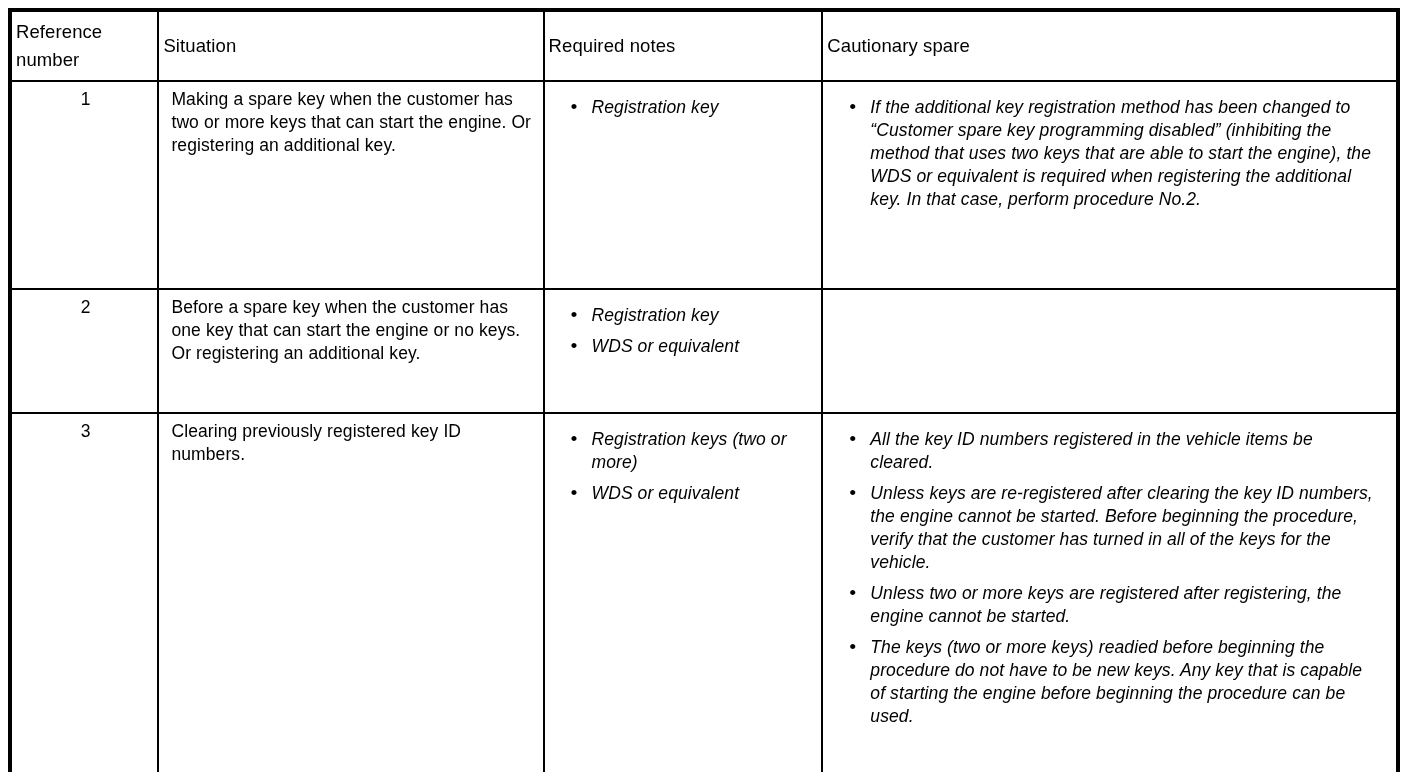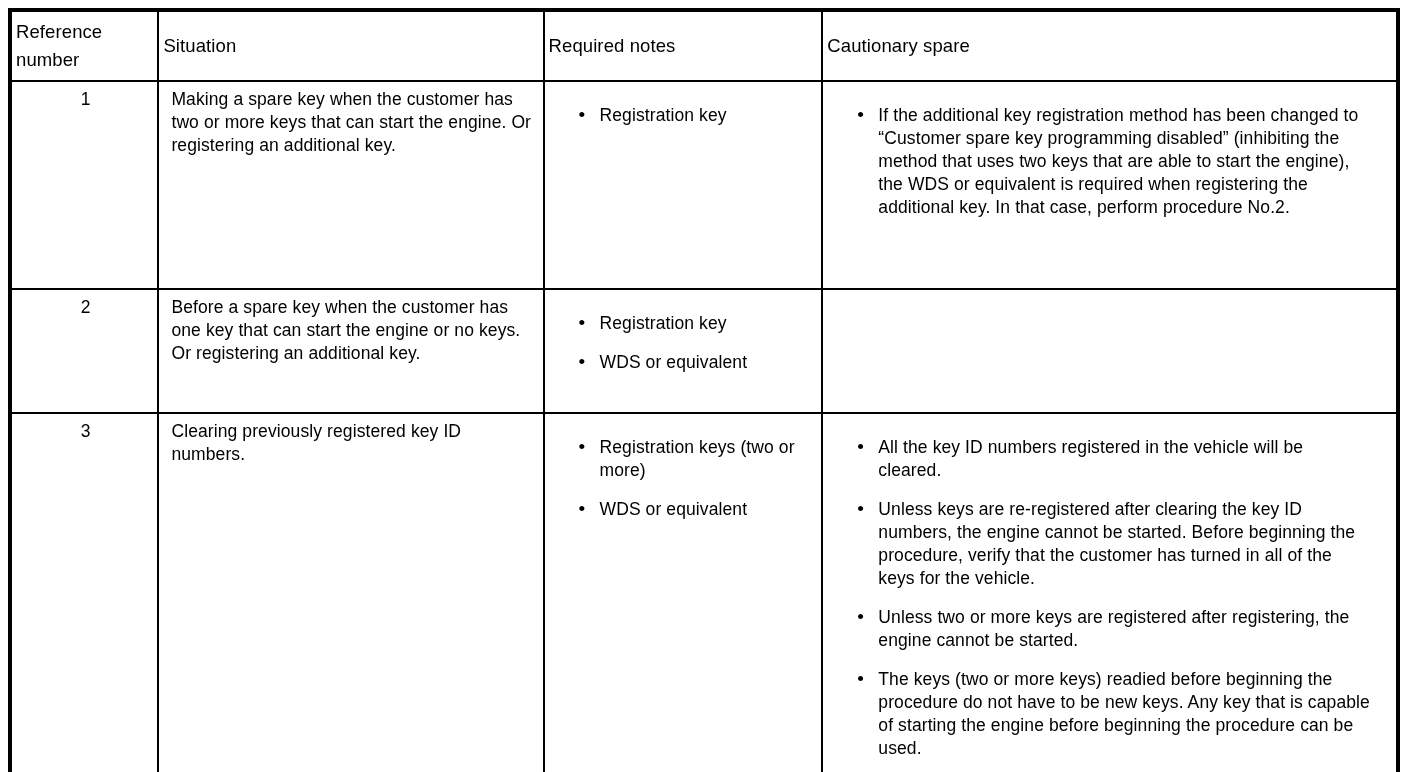--- a/index.html
+++ b/index.html
@@ -50,21 +50,22 @@
     font-size: 18px;
   }
   ul.bullets {
     list-style: none;
     margin: 0;
     padding: 0;
   }
   ul.bullets li {
     position: relative;
     padding-left: 27px;
-    margin: 16px;
+    margin: 8px;
+    font-style: italic;
   }
   ul.bullets li::before {
     content: "\2022";
     position: absolute;
     left: 6px;
     top: -1px;
     font-size: 19px;
   }
   td.sit-cell { padding-top: 7px; }
   tr.row-1 td { height: 194px; }
@@ -120,21 +121,21 @@
         <td class="ref-cell">3</td>
         <td class="sit-cell">Clearing previously registered key ID numbers.</td>
         <td>
           <ul class="bullets">
             <li>Registration keys (two or more)</li>
             <li>WDS or equivalent</li>
           </ul>
         </td>
         <td>
           <ul class="bullets">
-            <li>All the key ID numbers registered in the vehicle will be cleared.</li>
+            <li>All the key ID numbers registered in the vehicle items be cleared.</li>
             <li>Unless keys are re-registered after clearing the key ID numbers, the engine cannot be started. Before beginning the procedure, verify that the customer has turned in all of the keys for the vehicle.</li>
             <li>Unless two or more keys are registered after registering, the engine cannot be started.</li>
             <li>The keys (two or more keys) readied before beginning the procedure do not have to be new keys. Any key that is capable of starting the engine before beginning the procedure can be used.</li>
           </ul>
         </td>
       </tr>
     </tbody>
   </table>
 </div>
 

